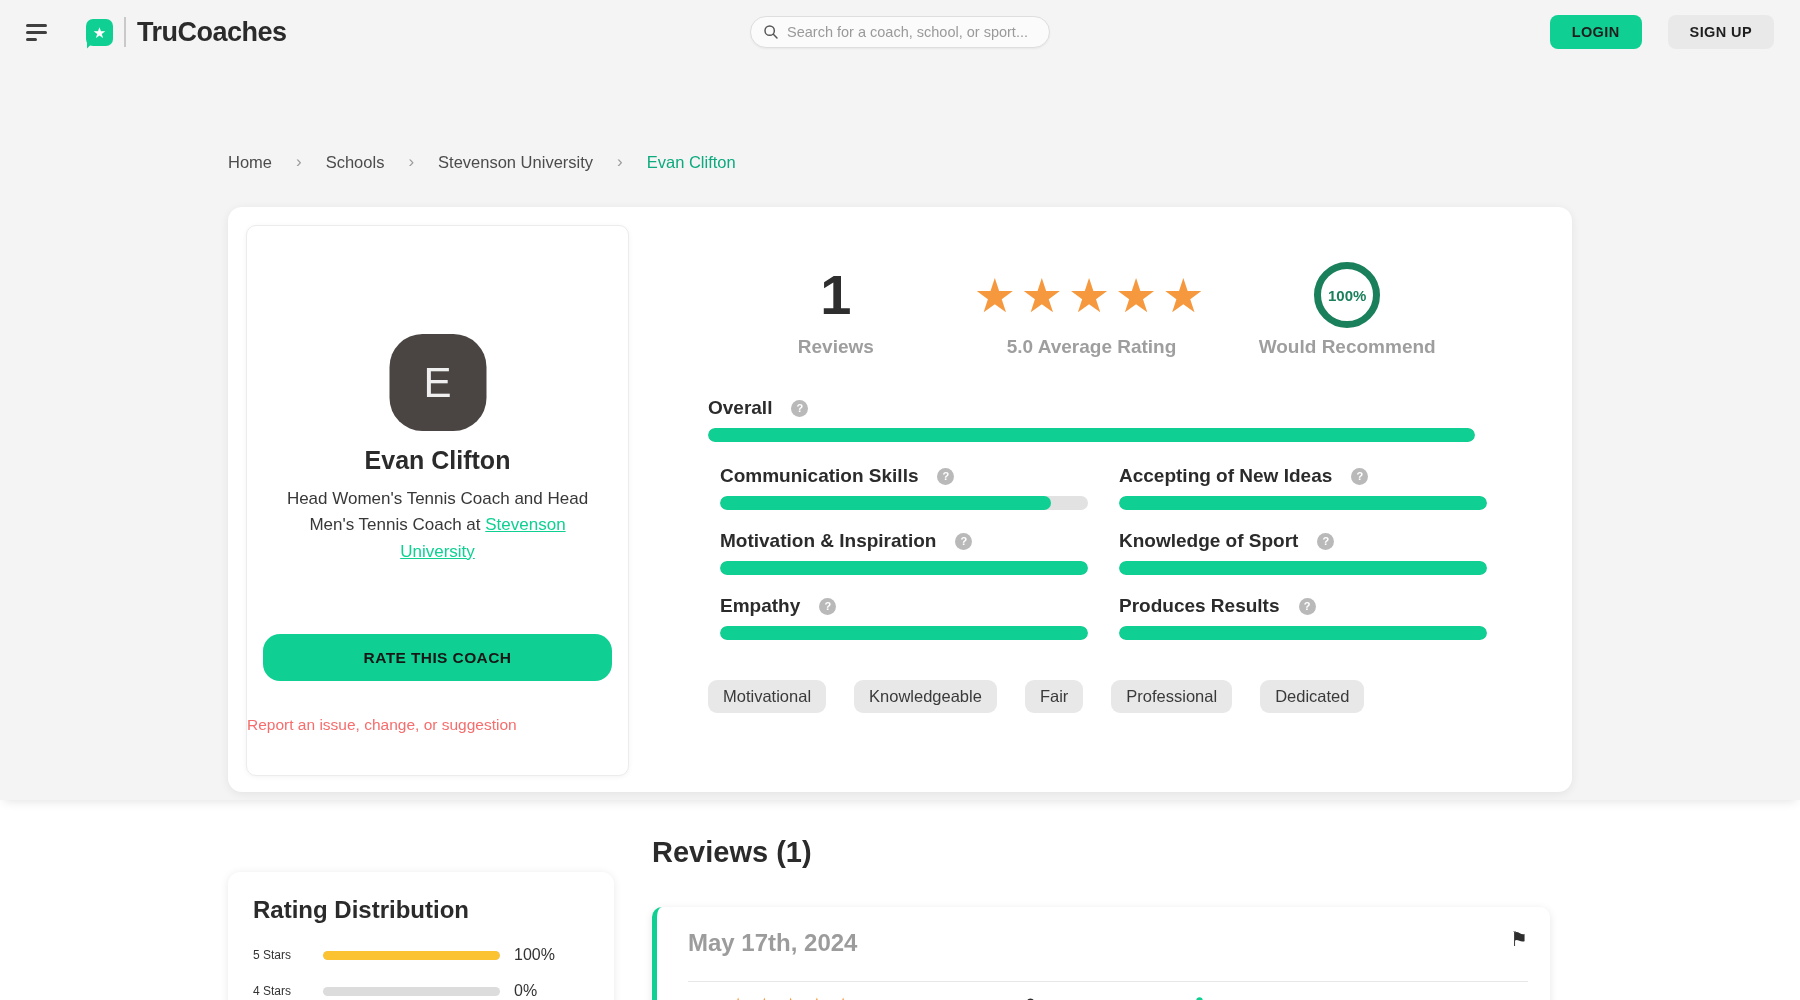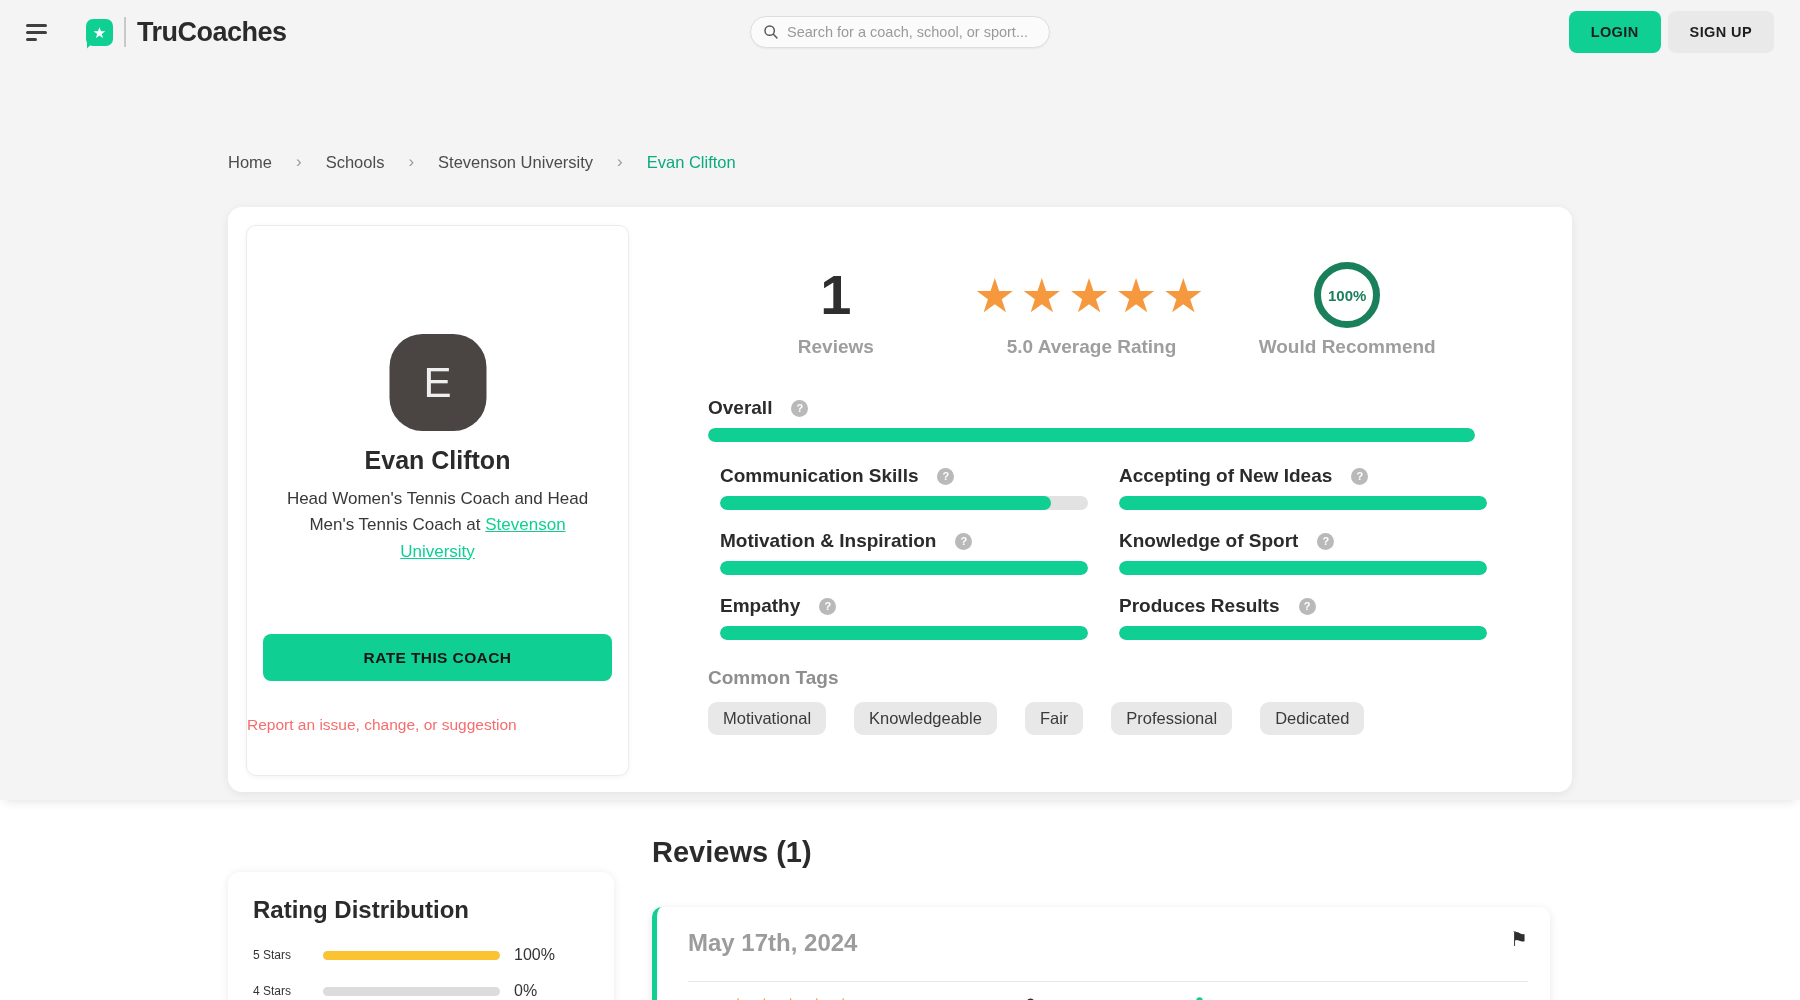--- a/index.html
+++ b/index.html
@@ -56,23 +56,23 @@
     box-shadow: 0 1px 2px rgba(0,0,0,0.05);
   }
   .search svg { flex: 0 0 auto; margin-right: 8px; }
   .search input {
     border: none; outline: none; background: transparent; width: 100%;
     font-size: 14.5px; color: #444; font-family: "Liberation Sans", sans-serif;
   }
   .search input::placeholder { color: #9a9a9a; }
   .header-actions { margin-left: auto; display: flex; gap: 7px; }
   .btn-login, .btn-signup {
-    height: 42px; padding: 0 22px; border: none; border-radius: 8px;
+    height: 34px; padding: 0 22px; border: none; border-radius: 8px;
     font-size: 14.5px; font-weight: 800; letter-spacing: 0.4px; cursor: pointer;
-    font-family: "Liberation Sans", sans-serif; color: #1e1e1e;
+    font-family: "Liberation Sans", sans-serif; color: #1e1e1e; margin-left: 19px;
   }
   .btn-login { background: var(--accent); }
   .btn-signup { background: #e9e9e9; }
 
   
   .breadcrumb {
     position: relative; z-index: 2;
     margin: 88px 0 0 228px; font-size: 16.5px; display: flex; align-items: center; gap: 24px;
   }
   .crumb { color: #4c4c4c; cursor: pointer; }
@@ -98,21 +98,21 @@
   }
   .avatar span { color: #efefef; font-size: 42px; }
   .coach-name { position: absolute; top: 220px; width: 100%; text-align: center; font-size: 25px; font-weight: 800; color: #2b2b2b; }
   .coach-title {
     position: absolute; top: 260px; width: 100%; padding: 0 26px;
     text-align: center; font-size: 17px; line-height: 1.55; color: #383838;
   }
   .school-link { color: var(--accent); text-decoration: underline; cursor: pointer; }
   .rate-btn {
     position: absolute; top: 408px; left: 16px; right: 16px; height: 47px;
-    background: var(--accent); border: none; border-radius: 8px;
+    background: var(--accent); border: none; border-radius: 17px;
     font-size: 15.5px; font-weight: 800; letter-spacing: 0.4px; color: #161616;
     cursor: pointer; font-family: "Liberation Sans", sans-serif;
   }
   .report-link {
     position: absolute; top: 490px; width: 100%; text-align: left;
     font-size: 15.5px; color: var(--red); cursor: pointer; text-decoration: none;
   }
 
   .stats-area { position: absolute; left: 480px; top: 0; width: 767px; height: 585px; }
   .stats-row { position: absolute; top: 55px; left: 0; right: 0; display: flex; }
@@ -314,21 +314,20 @@
             <span>Produces Results</span>
             <span class="help">?</span>
           </div>
           <div class="bar">
             <div class="fill" style="width: 100%;"></div>
           </div>
         </div>
       </div>
 
     <div class="tags-block">
-      <div class="tags-heading">Common Tags</div>
       <div class="tags-row" id="tags-row">
           <span class="tag">Motivational</span>
           <span class="tag">Knowledgeable</span>
           <span class="tag">Fair</span>
           <span class="tag">Professional</span>
           <span class="tag">Dedicated</span>
         </div>
     </div>
   </section>
 </main>

